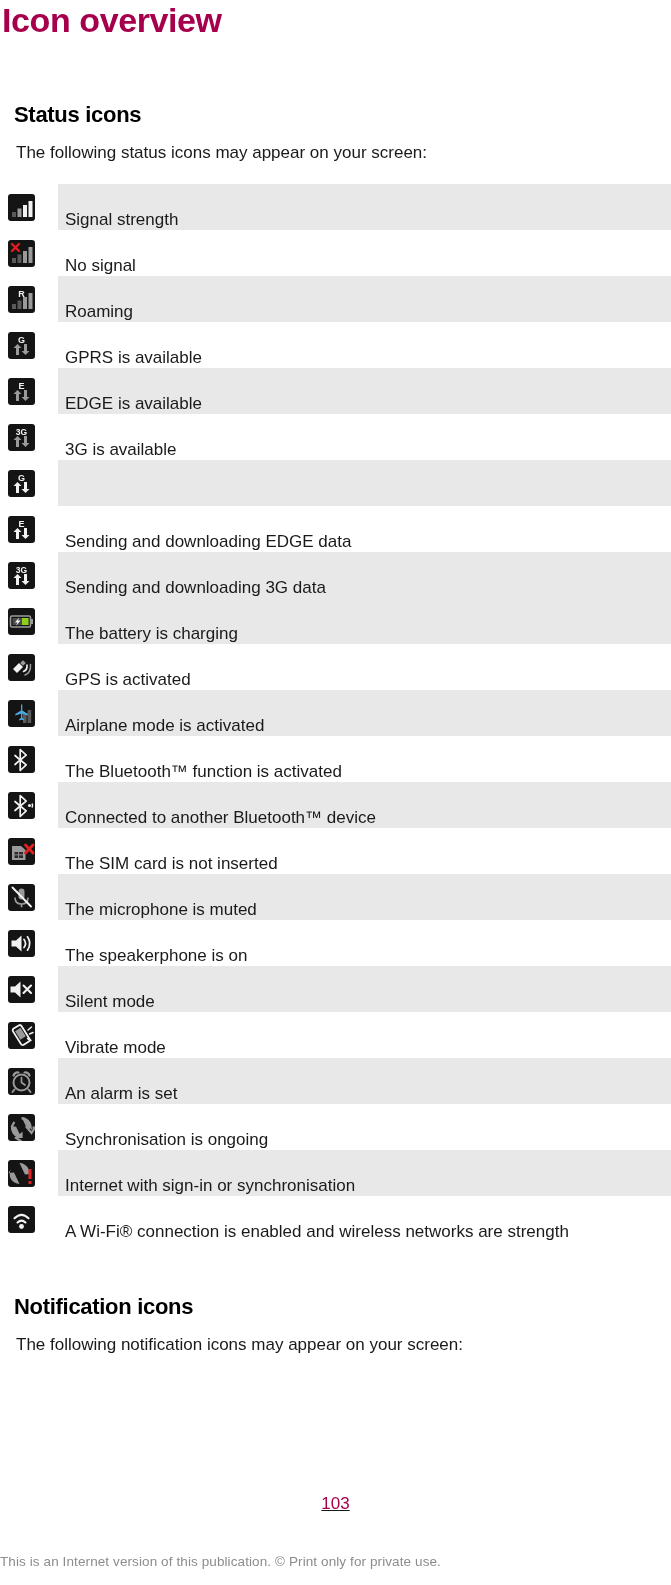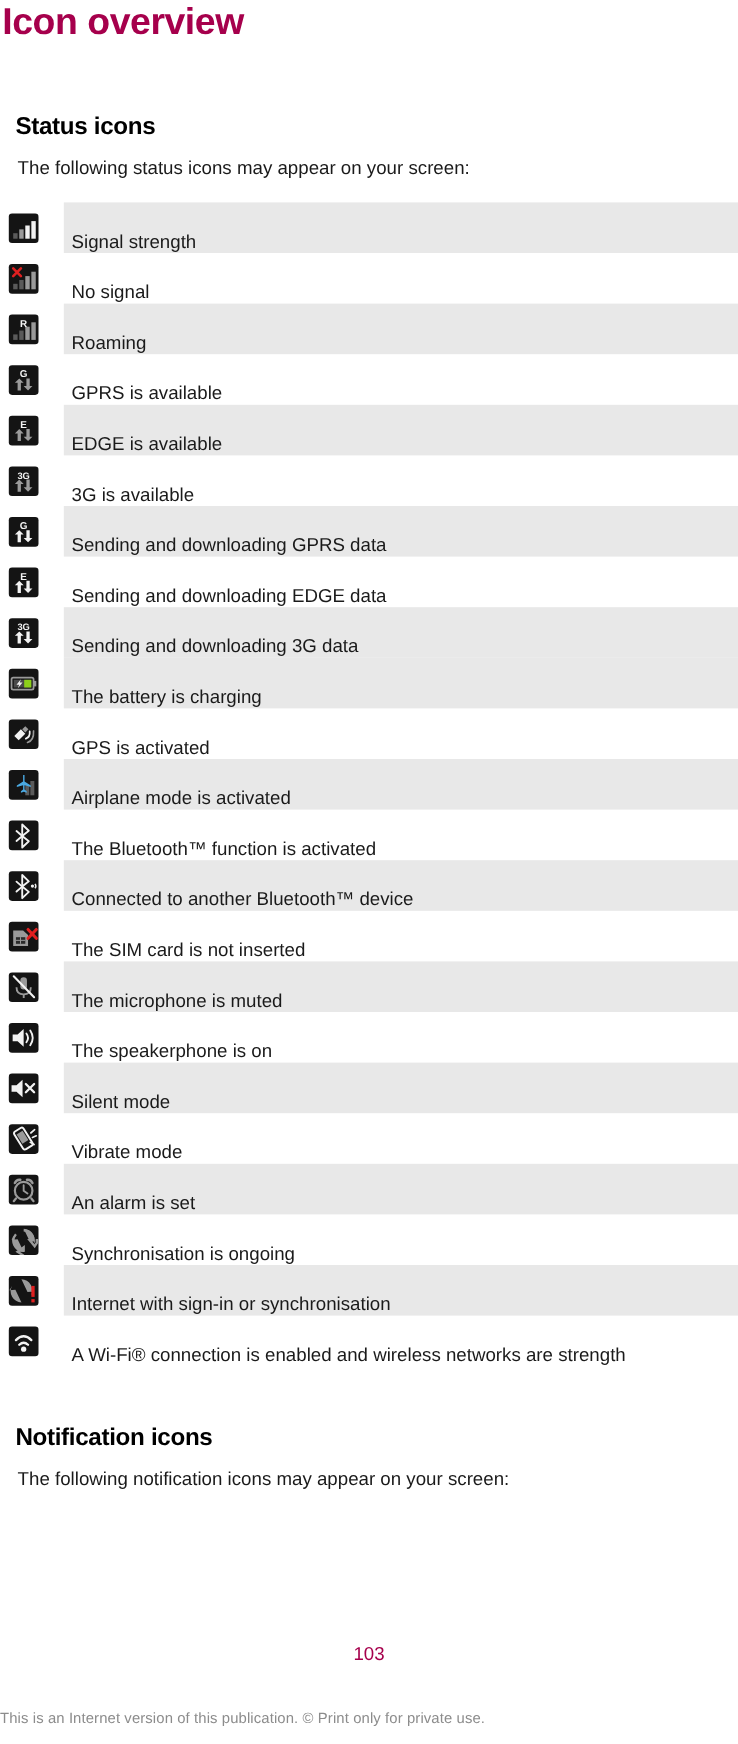--- a/index.html
+++ b/index.html
@@ -209,21 +209,20 @@
         <div class="band"></div>
         <div class="icon-cell">
           <span class="ic">
             <svg viewBox="0 0 27 27" xmlns="http://www.w3.org/2000/svg">
               <text x="13.5" y="11" font-family="Liberation Sans, sans-serif" font-size="9" font-weight="bold" fill="#f2f2f2" text-anchor="middle">G</text>
               <path d="M8 23 L8 16 L5.5 16 L9.5 12 L13.5 16 L11 16 L11 23 Z" fill="#f2f2f2"></path>
           <path d="M16 12 L16 19 L13.5 19 L17.5 23 L21.5 19 L19 19 L19 12 Z" fill="#f2f2f2"></path>
             </svg>
           </span>
         </div>
-        <div class="label-cell">Sending and downloading GPRS data</div>
       </div>
       <div class="icon-row alt">
         <div class="band"></div>
         <div class="icon-cell">
           <span class="ic">
             <svg viewBox="0 0 27 27" xmlns="http://www.w3.org/2000/svg">
               <text x="13.5" y="11" font-family="Liberation Sans, sans-serif" font-size="9" font-weight="bold" fill="#f2f2f2" text-anchor="middle">E</text>
               <path d="M8 23 L8 16 L5.5 16 L9.5 12 L13.5 16 L11 16 L11 23 Z" fill="#f2f2f2"></path>
           <path d="M16 12 L16 19 L13.5 19 L17.5 23 L21.5 19 L19 19 L19 12 Z" fill="#f2f2f2"></path>
             </svg>
@@ -438,20 +437,20 @@
         <div class="label-cell">A Wi-Fi® connection is enabled and wireless networks are strength</div>
       </div>
     </div>
 
   <div class="spacer-notif"></div>
 
   <h2 class="section-title">Notification icons</h2>
   <div class="gap-section-to-intro"></div>
   <p class="intro">The following notification icons may appear on your screen:</p>
 
-  <div style="position:absolute;left:0;top:1496px;width:671px;">
+  <div style="position:absolute;left:0;top:1496px;width:671px;text-decoration:underline;">
     <div class="pagenum">103</div>
   </div>
   <div style="position:absolute;left:0;top:1556px;width:671px;">
     <div class="footer-note">This is an Internet version of this publication. © Print only for private use.</div>
   </div>
 
 </div>
 
 </body></html>

